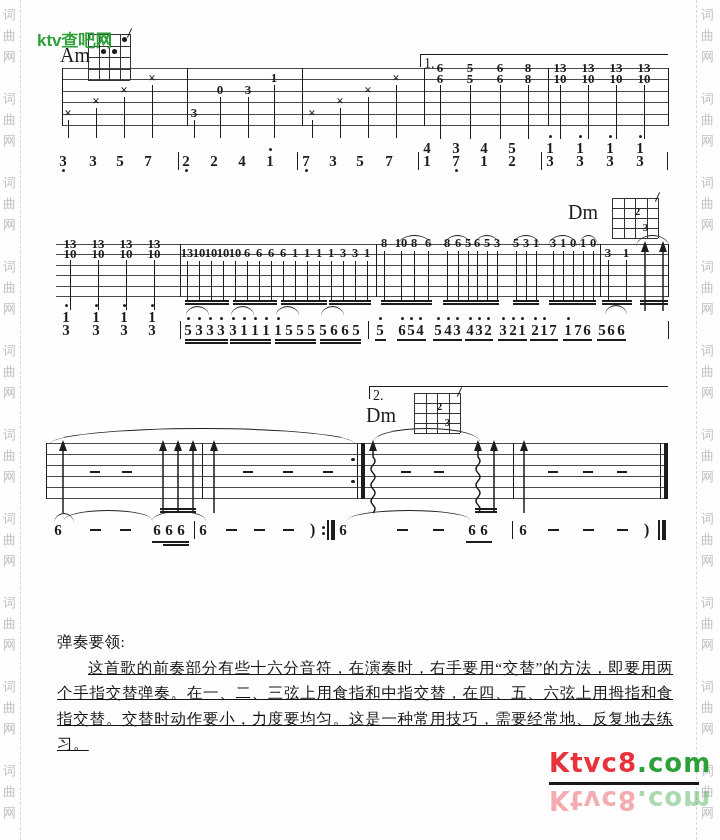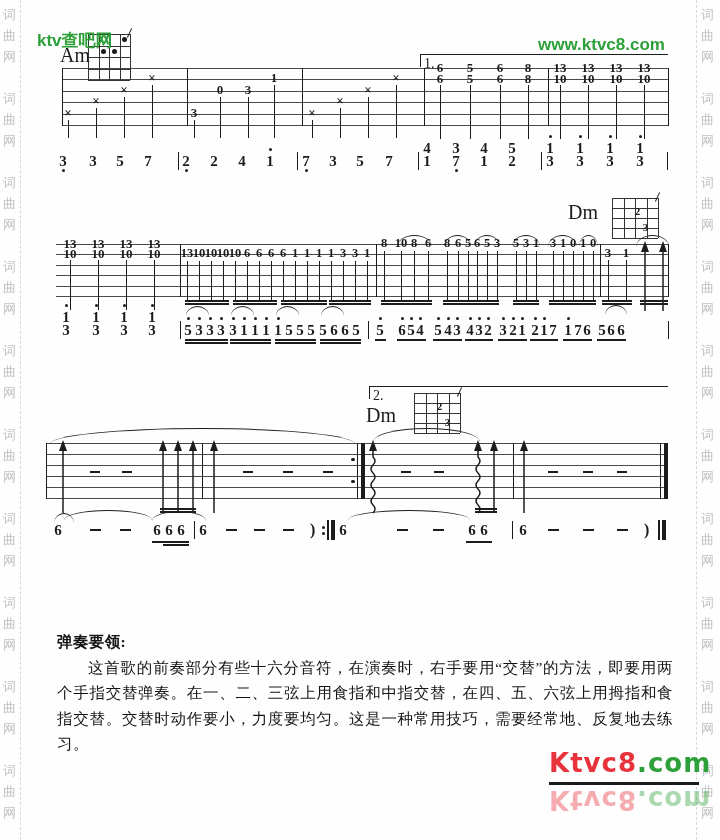--- a/index.html
+++ b/index.html
@@ -4,22 +4,22 @@
 <style>
   html,body{margin:0;padding:0;background:#fff;}
   .page{position:relative;width:720px;height:840px;background:#fefefe;overflow:hidden;
         font-family:"Liberation Serif",serif;}
   .wm-line{position:absolute;top:0;height:840px;width:0;border-left:1px dashed #d8d8d8;}
   .green{position:absolute;font-family:"Liberation Sans",sans-serif;font-weight:bold;
          font-size:17px;color:var(--green,#2ea03a);white-space:nowrap;z-index:5;}
   #stage{position:absolute;left:0;top:0;width:720px;height:840px;}
   .instr{position:absolute;left:57px;top:629px;width:616px;color:#141414;
          font-size:15.5px;line-height:25.6px;letter-spacing:.4px;text-align:justify;z-index:1;}
-  .instr-h{font-weight:bold;}
-  .instr p{margin:0;text-indent:2em;}
+  .instr-h{font-weight:normal;}
+  .instr p{margin:0;text-indent:2em;text-decoration:underline;}
   .logo{position:absolute;left:549px;top:750px;width:152px;z-index:6;
         font-family:"DejaVu Sans",sans-serif;font-weight:bold;}
   .logo-row{white-space:nowrap;font-size:26px;letter-spacing:1px;line-height:26px;}
   .lr{color:var(--logored,#e8333d);}
   .lg{color:var(--green,#2ea03a);}
   .logo-underline{height:3px;background:#1a1a1a;margin-top:6px;width:150px;}
   .refl{transform:scaleY(-1);opacity:.4;margin-top:2px;}
 </style>
 </head>
 <body>
@@ -86,21 +86,20 @@
       <span style="position: absolute; left: 701px; top: 678px; font: 13px &quot;Liberation Serif&quot;, serif; color: rgb(194, 194, 194);">词</span>
       <span style="position: absolute; left: 701px; top: 699px; font: 13px &quot;Liberation Serif&quot;, serif; color: rgb(194, 194, 194);">曲</span>
       <span style="position: absolute; left: 701px; top: 720px; font: 13px &quot;Liberation Serif&quot;, serif; color: rgb(194, 194, 194);">网</span>
       <span style="position: absolute; left: 701px; top: 762px; font: 13px &quot;Liberation Serif&quot;, serif; color: rgb(194, 194, 194);">词</span>
       <span style="position: absolute; left: 701px; top: 783px; font: 13px &quot;Liberation Serif&quot;, serif; color: rgb(194, 194, 194);">曲</span>
       <span style="position: absolute; left: 701px; top: 804px; font: 13px &quot;Liberation Serif&quot;, serif; color: rgb(194, 194, 194);">网</span>
     </div>
   <div class="wm-line" style="left:696px"></div>
 
   <span class="green" style="left:37px;top:29px">ktv查吧网</span>
-  <span class="green" style="left:538px;top:35px">www.ktvc8.com</span>
 
   <div id="stage">
       <div style="position: absolute; left: 62px; top: 68px; width: 606px; height: 1px; background: rgb(74, 74, 74);"></div>
       <div style="position: absolute; left: 62px; top: 79.4px; width: 606px; height: 1px; background: rgb(74, 74, 74);"></div>
       <div style="position: absolute; left: 62px; top: 90.8px; width: 606px; height: 1px; background: rgb(74, 74, 74);"></div>
       <div style="position: absolute; left: 62px; top: 102.2px; width: 606px; height: 1px; background: rgb(74, 74, 74);"></div>
       <div style="position: absolute; left: 62px; top: 113.6px; width: 606px; height: 1px; background: rgb(74, 74, 74);"></div>
       <div style="position: absolute; left: 62px; top: 125px; width: 606px; height: 1px; background: rgb(74, 74, 74);"></div>
       <div style="position: absolute; left: 62px; top: 68px; width: 1.3px; height: 58px; background: rgb(28, 28, 28);"></div>
       <span style="position: absolute; left: 60px; top: 105.6px; width: 16px; text-align: center; font: bold 13px / 14px &quot;Liberation Serif&quot;, serif; color: rgb(28, 28, 28);">×</span>

